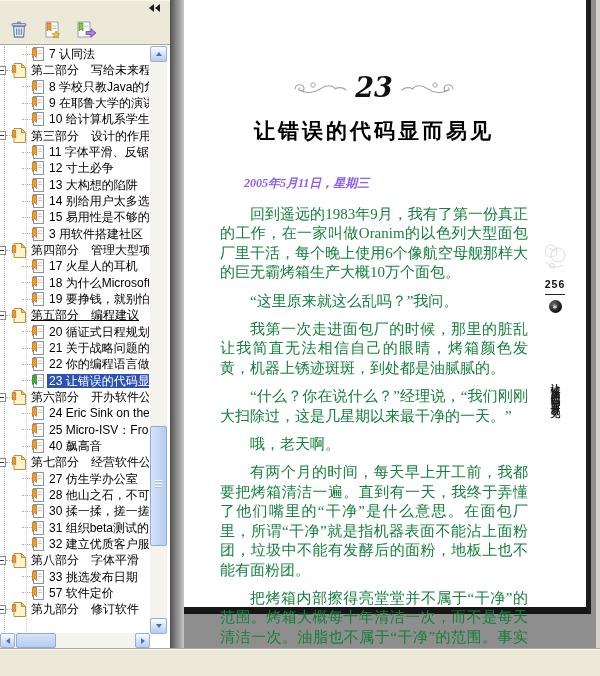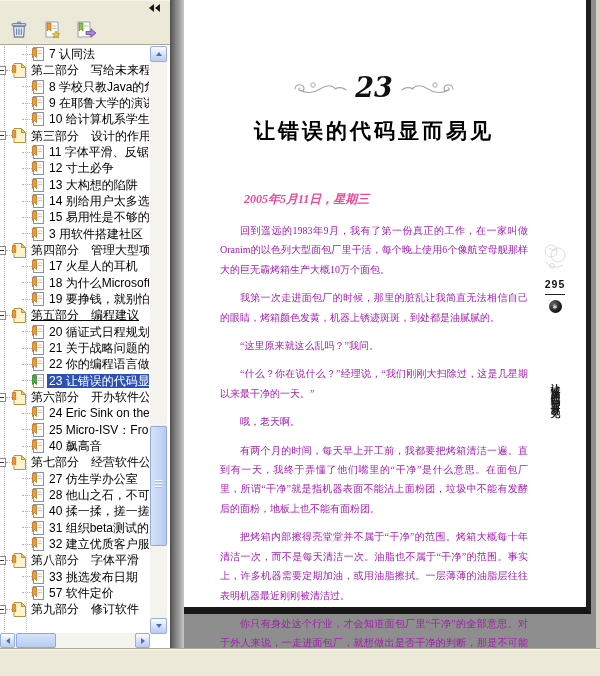--- a/index.html
+++ b/index.html
@@ -49,23 +49,23 @@
   
   .docpane { position:absolute; left:184px; top:0; width:416px; height:648px; background:#8e8e8e; }
   .docpane .right-sliver { position:absolute; right:0; top:0; width:4px; height:648px; background:#d6d2c6; }
   .page { position:absolute; left:0; top:0; width:407px; height:614px; background:#ffffff; border-right:5px solid #1d1d1d; border-bottom:7px solid #161616; }
   .page-content { position:absolute; left:36px; right:58px; top:0; }
   .heading { margin-top:72px; text-align:center; display:flex; align-items:center; justify-content:center; gap:2px; }
   .chap-num { font-family:"DejaVu Serif","Liberation Serif",serif; font-style:italic; font-weight:bold; font-size:27px; color:#111; padding:0 4px; }
   .flourish { opacity:.75; }
   .flourish.right { transform:scaleX(-1); }
   .chap-title { margin-top:14px; text-align:center; font-size:21px; font-weight:bold; letter-spacing:3px; color:#000; }
-  .date-line { margin-top:46px; font-size:12px; font-weight:bold; font-style:italic; text-indent:2em; color:#ec4899; font-family:"Liberation Serif","DejaVu Serif",serif; }
+  .date-line { margin-top:30px; font-size:12px; font-weight:bold; font-style:italic; text-indent:2em; color:#8b5cf6; font-family:"Liberation Serif","DejaVu Serif",serif; }
   .paras { margin-top:13px; }
-  .paras p { font-family:"Liberation Serif","DejaVu Serif",serif; font-size:10px; line-height:19.4px; text-indent:2em; text-align:justify; margin-bottom:9px; color:#a21caf; }
+  .paras p { font-family:"Liberation Serif","DejaVu Serif",serif; font-size:15px; line-height:19.4px; text-indent:2em; text-align:justify; margin-bottom:9px; color:#15803d; }
 
   .margin-col { position:absolute; right:16px; top:242px; width:30px; text-align:center; }
   .stamp { opacity:.5; }
   .folio-num { font-size:10.5px; font-weight:bold; letter-spacing:1px; color:#111; margin-top:2px; }
   .folio-rule { width:20px; border-top:1px solid #222; margin:4px auto 5px; }
   .chap-coin { width:13px; height:13px; margin:0 auto; border-radius:50%; background:radial-gradient(circle at 35% 35%, #6a6a6a, #101010 70%); color:#fff; font-size:7px; line-height:13px; text-align:center; }
   .v-title { margin-top:7px; writing-mode:vertical-rl; text-orientation:upright; font-size:9.5px; letter-spacing:3px; color:#1a1a1a; height:140px; margin-left:auto; margin-right:auto; font-weight:bold; }
 
   
   .statusbar { position:absolute; left:0; top:648px; width:600px; height:28px; background:#ece9d8; border-top:1px solid #aca899; box-shadow:inset 0 1px 0 #fbfaf3; display:flex; align-items:center; }
@@ -395,21 +395,21 @@
             <span class="bm-label">28 他山之石，不可攻</span>
           </div>
           <div class="bm-row chapter">
             <span class="hline"></span>
             <svg class="bm-ico" width="12" height="14" viewBox="0 0 12 14">
               <rect x="1.5" y="0.5" width="10" height="13" fill="#fffef6" stroke="#8a92b0"></rect>
               <line x1="6" y1="4" x2="10" y2="4" stroke="#c4c8d4"></line>
               <line x1="6" y1="6.5" x2="10" y2="6.5" stroke="#c4c8d4"></line>
               <path d="M0.5 1.5 h4 v9 l-2 -2 l-2 2 z" fill="#f49a28" stroke="#b06818" stroke-width="0.7"></path>
             </svg>
-            <span class="bm-label">40 揉一揉，搓一搓</span>
+            <span class="bm-label">30 揉一揉，搓一搓</span>
           </div>
           <div class="bm-row chapter">
             <span class="hline"></span>
             <svg class="bm-ico" width="12" height="14" viewBox="0 0 12 14">
               <rect x="1.5" y="0.5" width="10" height="13" fill="#fffef6" stroke="#8a92b0"></rect>
               <line x1="6" y1="4" x2="10" y2="4" stroke="#c4c8d4"></line>
               <line x1="6" y1="6.5" x2="10" y2="6.5" stroke="#c4c8d4"></line>
               <path d="M0.5 1.5 h4 v9 l-2 -2 l-2 2 z" fill="#f49a28" stroke="#b06818" stroke-width="0.7"></path>
             </svg>
             <span class="bm-label">31 组织beta测试的十</span>
@@ -501,41 +501,41 @@
           <span class="chap-num">23</span>
           <svg class="flourish right" width="58" height="16" viewBox="0 0 58 16">
             <path d="M4 9 c0 -3 3 -5 6 -4 c4 1 4 6 0 6 c-2 0 -3 -2 -1.5 -3 M9 10 c6 4 14 3 20 -1 c6 -4 12 -4 16 0 M44 9 c3 -2 8 -2 11 1" fill="none" stroke="#8a8a8a" stroke-width="1.1" stroke-linecap="round"></path>
             <circle cx="22" cy="5" r="2.2" fill="none" stroke="#8a8a8a" stroke-width="1"></circle>
           </svg>
         </div>
         <div class="chap-title">让错误的代码显而易见</div>
         <div class="date-line">2005年5月11日，星期三</div>
         <div class="paras" id="paras">
             <p>回到遥远的1983年9月，我有了第一份真正的工作，在一家叫做Oranim的以色列大型面包厂里干活，每个晚上使用6个像航空母舰那样大的巨无霸烤箱生产大概10万个面包。</p>
+            <p>“这里原来就这么乱吗？”我问。</p>
             <p>我第一次走进面包厂的时候，那里的脏乱让我简直无法相信自己的眼睛，烤箱颜色发黄，机器上锈迹斑斑，到处都是油腻腻的。</p>
-            <p>“这里原来就这么乱吗？”我问。</p>
             <p>“什么？你在说什么？”经理说，“我们刚刚大扫除过，这是几星期以来最干净的一天。”</p>
             <p>哦，老天啊。</p>
             <p>有两个月的时间，每天早上开工前，我都要把烤箱清洁一遍。直到有一天，我终于弄懂了他们嘴里的“干净”是什么意思。在面包厂里，所谓“干净”就是指机器表面不能沾上面粉团，垃圾中不能有发酵后的面粉，地板上也不能有面粉团。</p>
             <p>把烤箱内部擦得亮堂堂并不属于“干净”的范围。烤箱大概每十年清洁一次，而不是每天清洁一次。油脂也不属于“干净”的范围。事实上，许多机器需要定期加油，或用油脂擦拭。一层薄薄的油脂层往往表明机器最近刚刚被清洁过。</p>
             <p>你只有身处这个行业，才会知道面包厂里“干净”的全部意思。对于外人来说，一走进面包厂，就想做出是否干净的判断，那是不可能的。一个外</p>
           </div>
       </div>
 
       <div class="margin-col">
         <svg class="stamp" width="28" height="30" viewBox="0 0 28 30">
           <g fill="none" stroke="#b0b0b0" stroke-width="0.9">
             <circle cx="10" cy="9" r="6"></circle>
             <circle cx="17" cy="13" r="7"></circle>
             <path d="M5 19 c2 6 10 8 17 4"></path>
             <path d="M8 6 q3 3 8 2"></path>
             <circle cx="11" cy="24" r="2.5"></circle>
           </g>
         </svg>
-        <div class="folio-num">295</div>
+        <div class="folio-num">256</div>
         <div class="folio-rule"></div>
         <div class="chap-coin">∗</div>
         <div class="v-title">让错误的代码显而易见</div>
       </div>
     </div>
   </div>
 
   <div class="statusbar">
     
     

